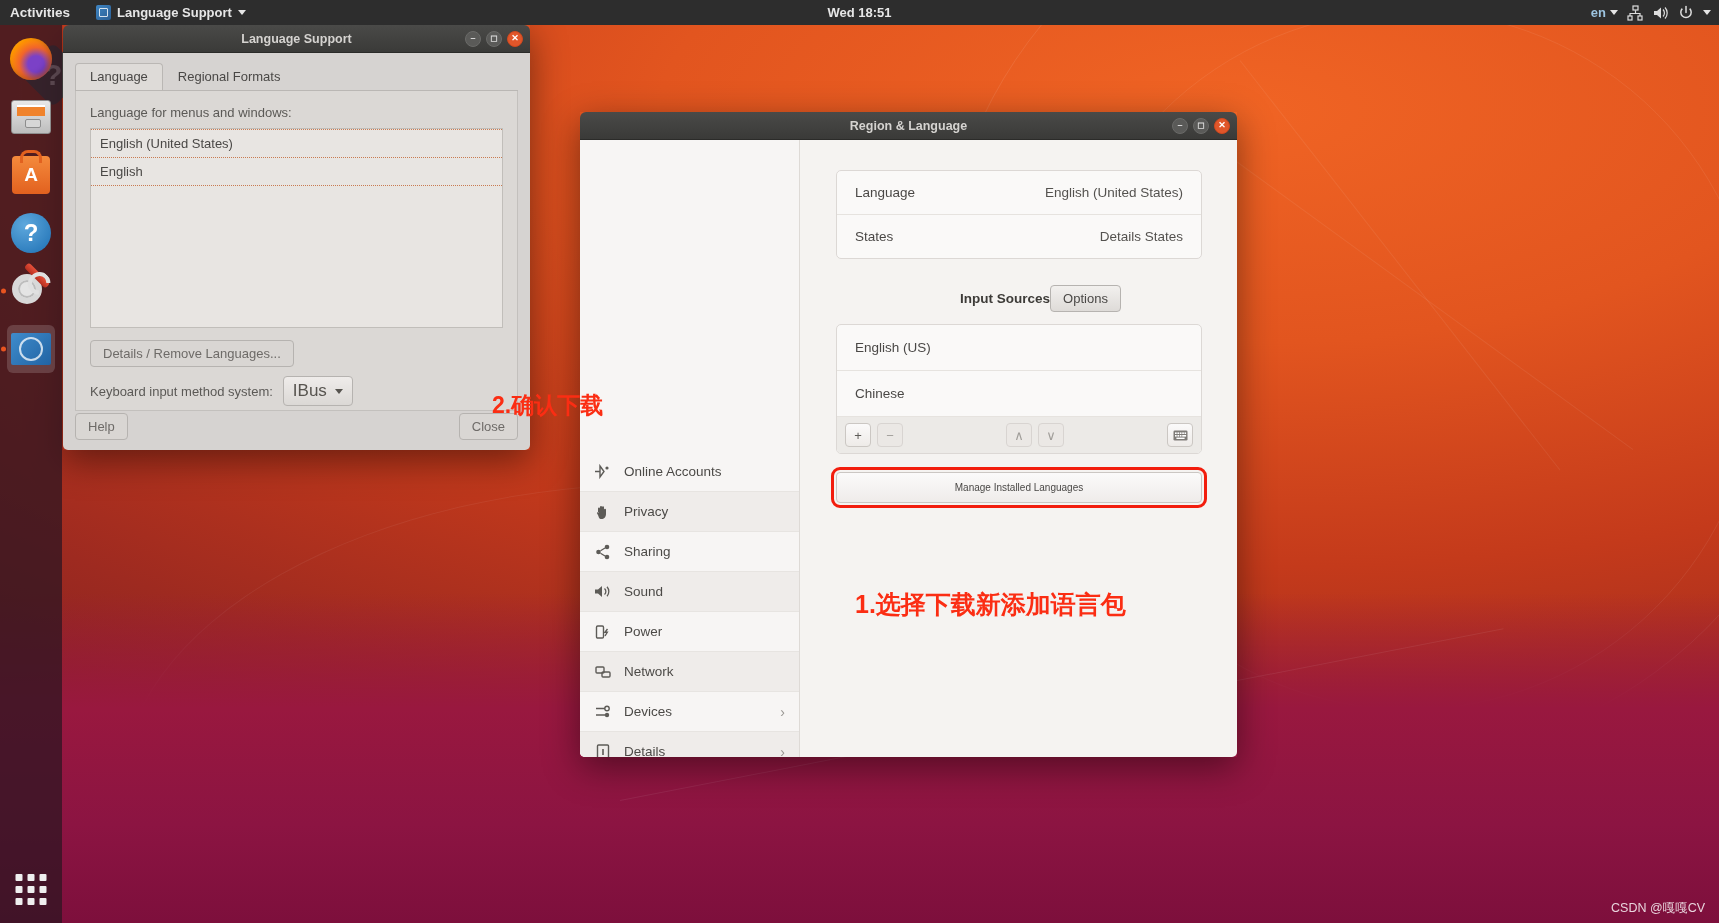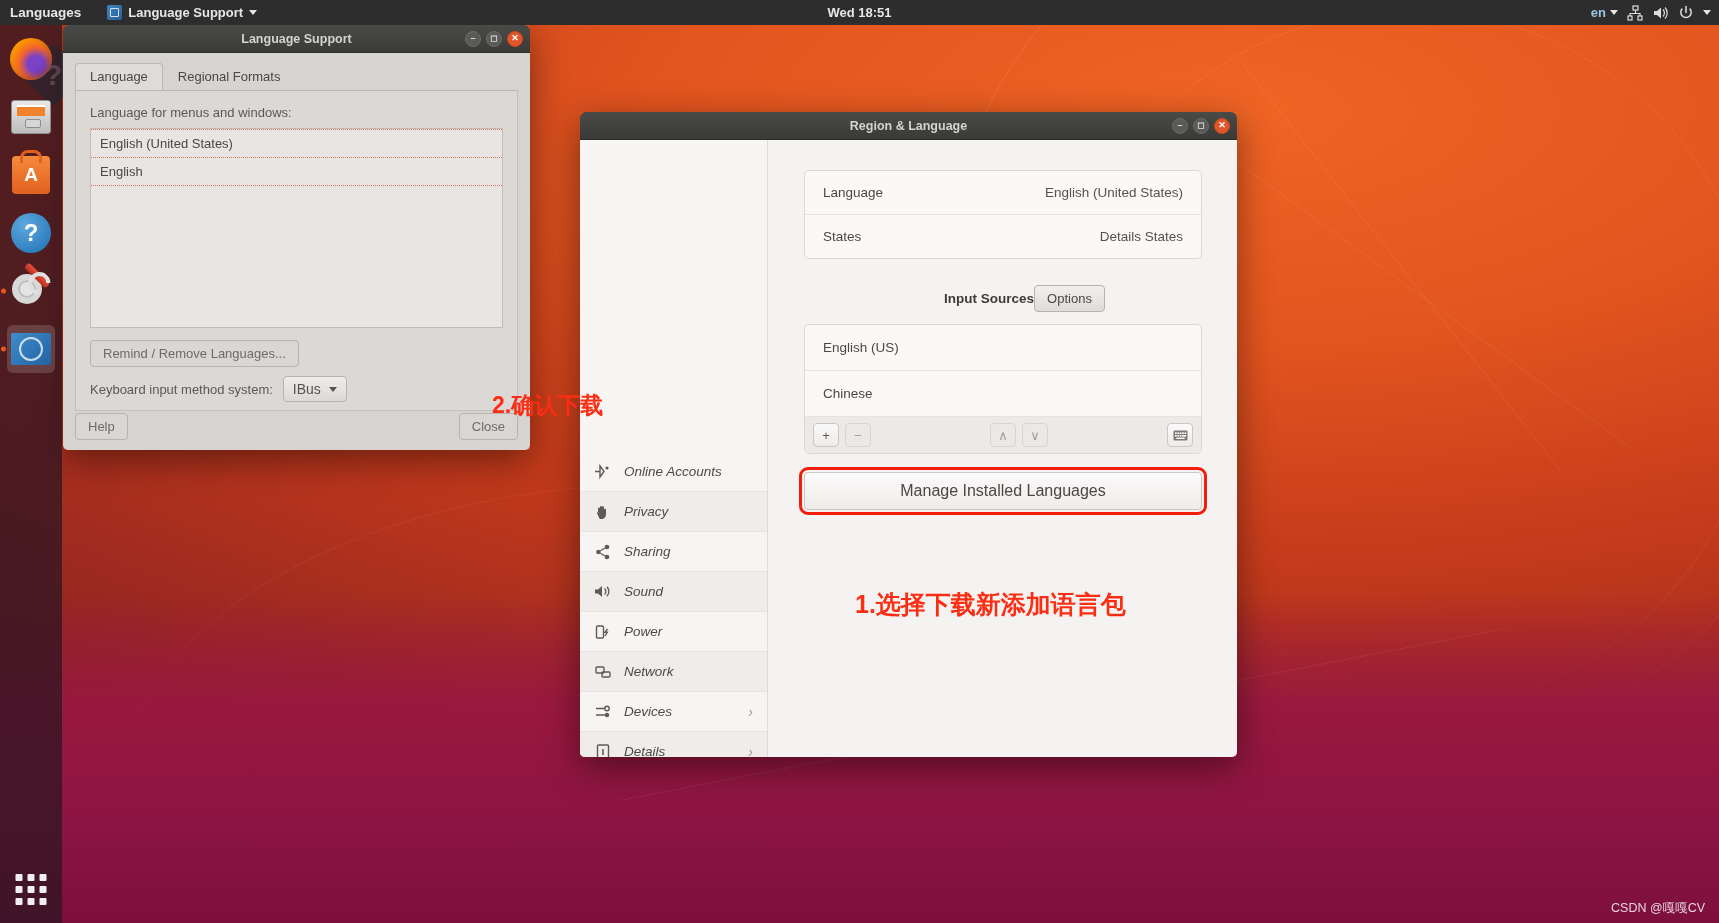--- a/index.html
+++ b/index.html
@@ -199,37 +199,36 @@
     border: 1px solid #b6b3b0; border-radius: 4px;
     font-size: 13px; color: #4a4846; padding: 5px 12px;
     font-family: "Liberation Sans", sans-serif;
   }
   .btn.flat { background: #d9d6d3; color: #6e6b68; }
   .row-inline { display: flex; align-items: center; gap: 10px; margin-top: 14px; }
   .combo {
     display: inline-flex; align-items: center; gap: 8px;
     background: linear-gradient(180deg,#efecea,#dbd8d5);
     border: 1px solid #b6b3b0; border-radius: 4px; padding: 4px 9px;
-    font-size: 14px; color: #57544f;
+    font-size: 17px; color: #57544f;
   }
   .footer-btns {
     position: absolute; left: 12px; right: 12px; bottom: 10px;
     display: flex; justify-content: space-between;
   }
 
   
   #regionwin { left: 580px; top: 112px; width: 657px; height: 645px; z-index: 10; }
   .region-body {
     background: #f5f3f1; height: 617px; border-radius: 0 0 5px 5px;
     display: flex; overflow: hidden;
   }
   .settings-sidebar {
-    width: 188px; background: #f7f5f4; border-right: 1px solid #dedad6;
+    width: 220px; background: #f7f5f4; border-right: 1px solid #dedad6;
     overflow: hidden;
-    font-style: italic;
   }
   .side-item {
     display: flex; align-items: center; gap: 13px;
     padding: 11px 14px; font-size: 13.5px; color: #4c4a47;
     border-bottom: 1px solid #e7e4e1;
   }
   .side-item.shaded { background: #efecea; }
   .side-item .chev { margin-left: auto; color: #9a9793; font-size: 14px; }
   .side-icon { width: 17px; height: 17px; color: #5d5b57; display: flex; align-items: center; justify-content: center; }
   .region-main { flex: 1; padding: 30px 35px 0 36px; }
@@ -261,21 +260,21 @@
     border: 1px solid #cbc7c3; color: #5d5b57;
     display: flex; align-items: center; justify-content: center;
     font-size: 13px; line-height: 1;
   }
   .tbtn.muted { background: #ebe8e5; color: #a19e9a; border-color: #d8d4d1; }
   .spacer { flex: 1; }
   .wide-btn {
     width: 100%; text-align: center; padding: 9px 0;
     background: linear-gradient(180deg,#fbfafa,#efecea);
     border: 1px solid #cbc7c3; border-radius: 4px;
-    font-size: 16px; color: #4a4846;
+    font-size: 10px; color: #4a4846;
   }
   .redbox { outline: 3px solid #f21d0d; outline-offset: 2px; }
 
   
   #dialog { left: 63px; top: 150px; width: 576px; z-index: 60;
             box-shadow: 0 14px 40px rgba(0,0,0,0.55); }
   .dlg-titlebar {
     height: 26px; background: linear-gradient(180deg,#4b4b49,#3b3b39);
     border-radius: 5px 5px 0 0;
   }
@@ -325,21 +324,21 @@
     <div class="wall-swoosh s1"></div>
     <div class="wall-swoosh s2"></div>
     <div class="wall-swoosh s3"></div>
     <div class="wall-bottom"></div>
     <div class="wall-line" style="left:1180px; top:120px; width:560px; transform:rotate(36deg);"></div>
     <div class="wall-line" style="left:1240px; top:60px; width:520px; transform:rotate(52deg);"></div>
     <div class="wall-line" style="left:620px; top:800px; width:900px; transform:rotate(-11deg);"></div>
   </div>
 
   <div class="topbar">
-    <div class="activities">Languages</div>
+    <div class="activities">Activities</div>
     <div class="appmenu">
       <span class="appmenu-icon"></span>
       <span>Language Support</span>
       <span class="caret-down"></span>
     </div>
     <div class="clock">Wed 18:51</div>
     <div class="tray">
       <div class="tray-item">
         <span class="en">en</span>
         <span class="caret-down"></span>
@@ -555,21 +554,21 @@
         <div class="tab active">Language</div>
         <div class="tab">Regional Formats</div>
       </div>
       <div class="panel">
         <div class="panel-label">Language for menus and windows:</div>
         <div class="lang-list">
           <div class="row">English (United States)</div>
           <div class="row">English</div>
         </div>
         <div style="margin-top:16px">
-          <span class="btn flat">Remind / Remove Languages...</span>
+          <span class="btn flat">Details / Remove Languages...</span>
         </div>
         <div class="row-inline">
           <span style="font-size:13px;color:#5b5956">Keyboard input method system:</span>
           <span class="combo">
             <span>IBus</span>
             <span class="caret-down" style="border-top-color:#57544f"></span>
           </span>
         </div>
       </div>
       <div class="footer-btns">

